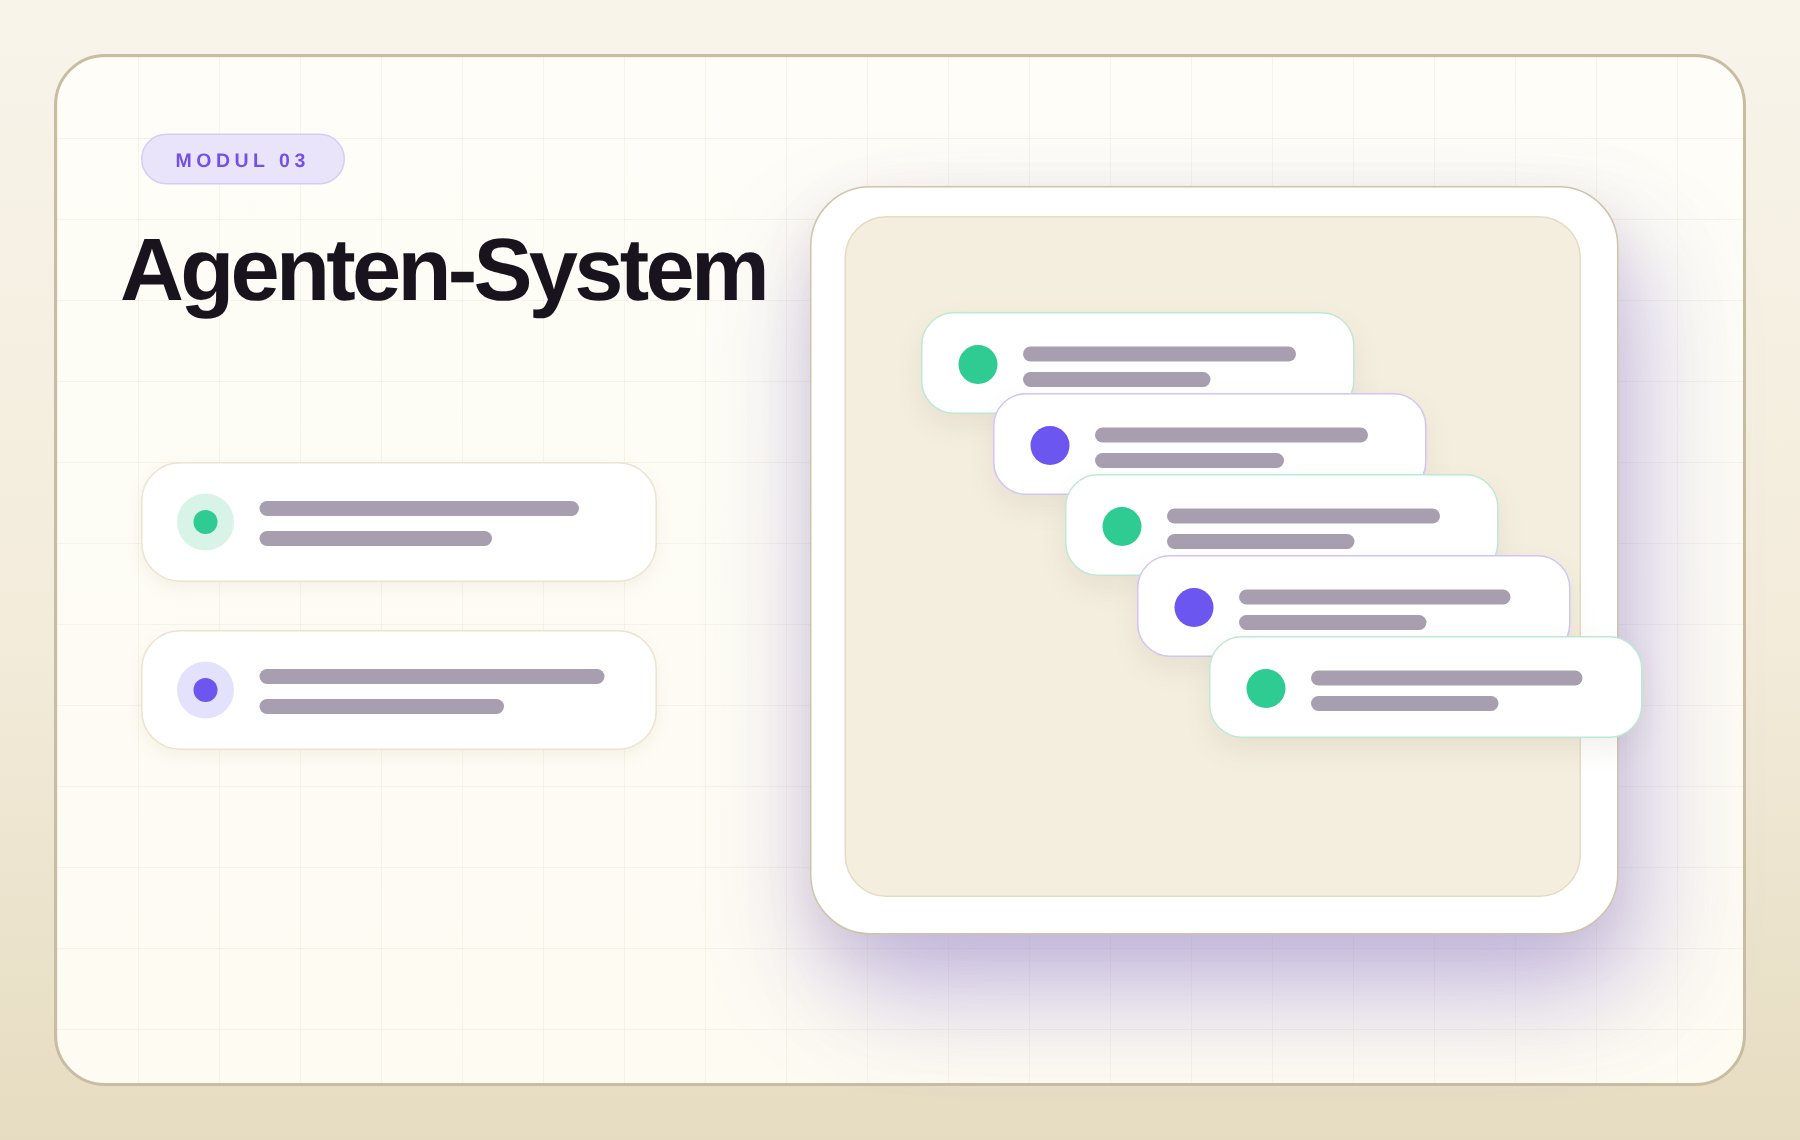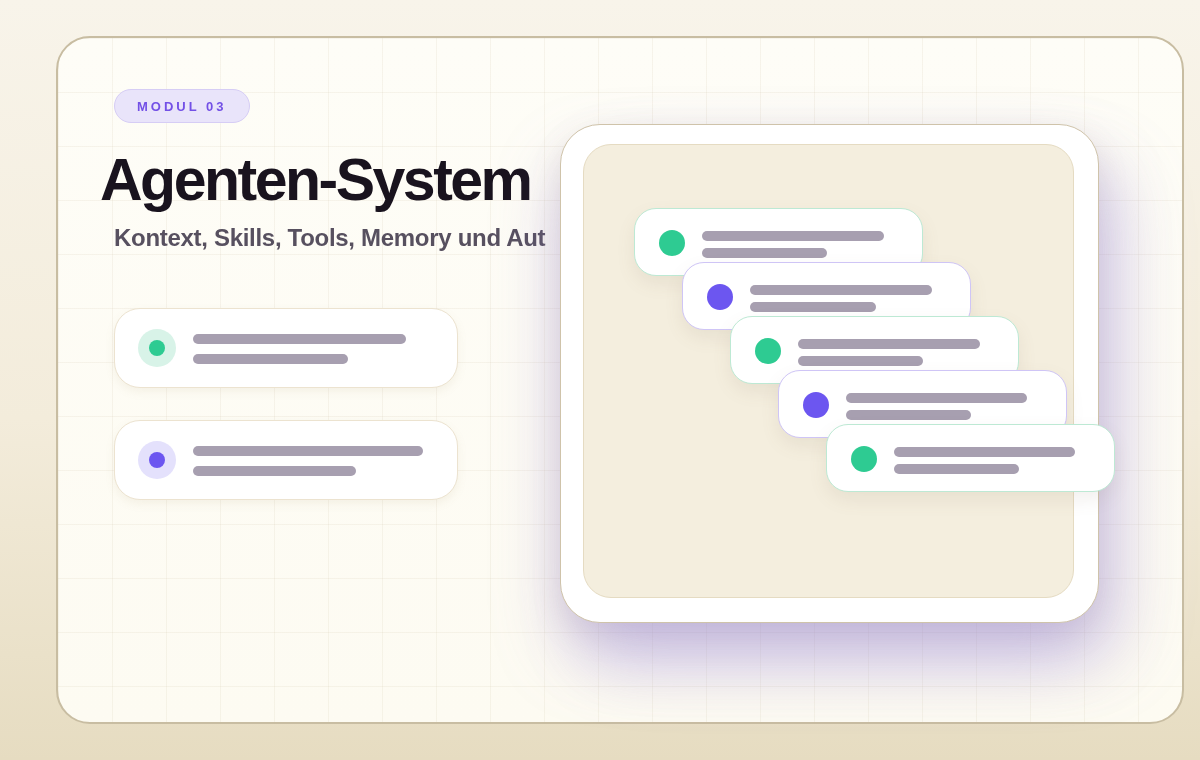--- a/index.html
+++ b/index.html
@@ -68,29 +68,28 @@
     background:#ffffff;border:1.5px solid #ddd;border-radius:22px;
     box-shadow:0 8px 18px rgba(130,110,90,0.10);
   }
   .mini-card .dot{
     position:absolute;left:24px;top:21px;width:26px;height:26px;border-radius:50%;
   }
 </style>
 </head>
 <body>
 
-<div class="canvas-card" style="border-color: rgb(200, 189, 162); margin-left: 20px;">
+<div class="canvas-card" style="border-color: rgb(200, 189, 162);">
 
   <div class="badge" style="background: rgb(233, 228, 250); border-color: rgb(214, 205, 245); color: rgb(115, 80, 230);">
     <span>MODUL 03</span>
   </div>
 
   <h1 class="title" style="margin: 0px; color: rgb(25, 19, 30);">Agenten-System</h1>
 
-  <div class="subtitle" style="color: rgb(87, 80, 95);">Kontext, Skills, Tools, Memory und Aut</div>
 
   <div id="feature-list">
       <div class="feature-card" style="top: 270px;">
         <div class="halo" style="background: rgb(216, 243, 232);">
           <div class="dot" style="background: rgb(46, 203, 146);"></div>
         </div>
         <div class="bar" style="left: 78px; top: 25px; width: 213px; background: rgb(167, 159, 176);"></div>
         <div class="bar" style="left: 78px; top: 45px; width: 155px; background: rgb(167, 159, 176);"></div>
       </div>
       <div class="feature-card" style="top: 382px;">

